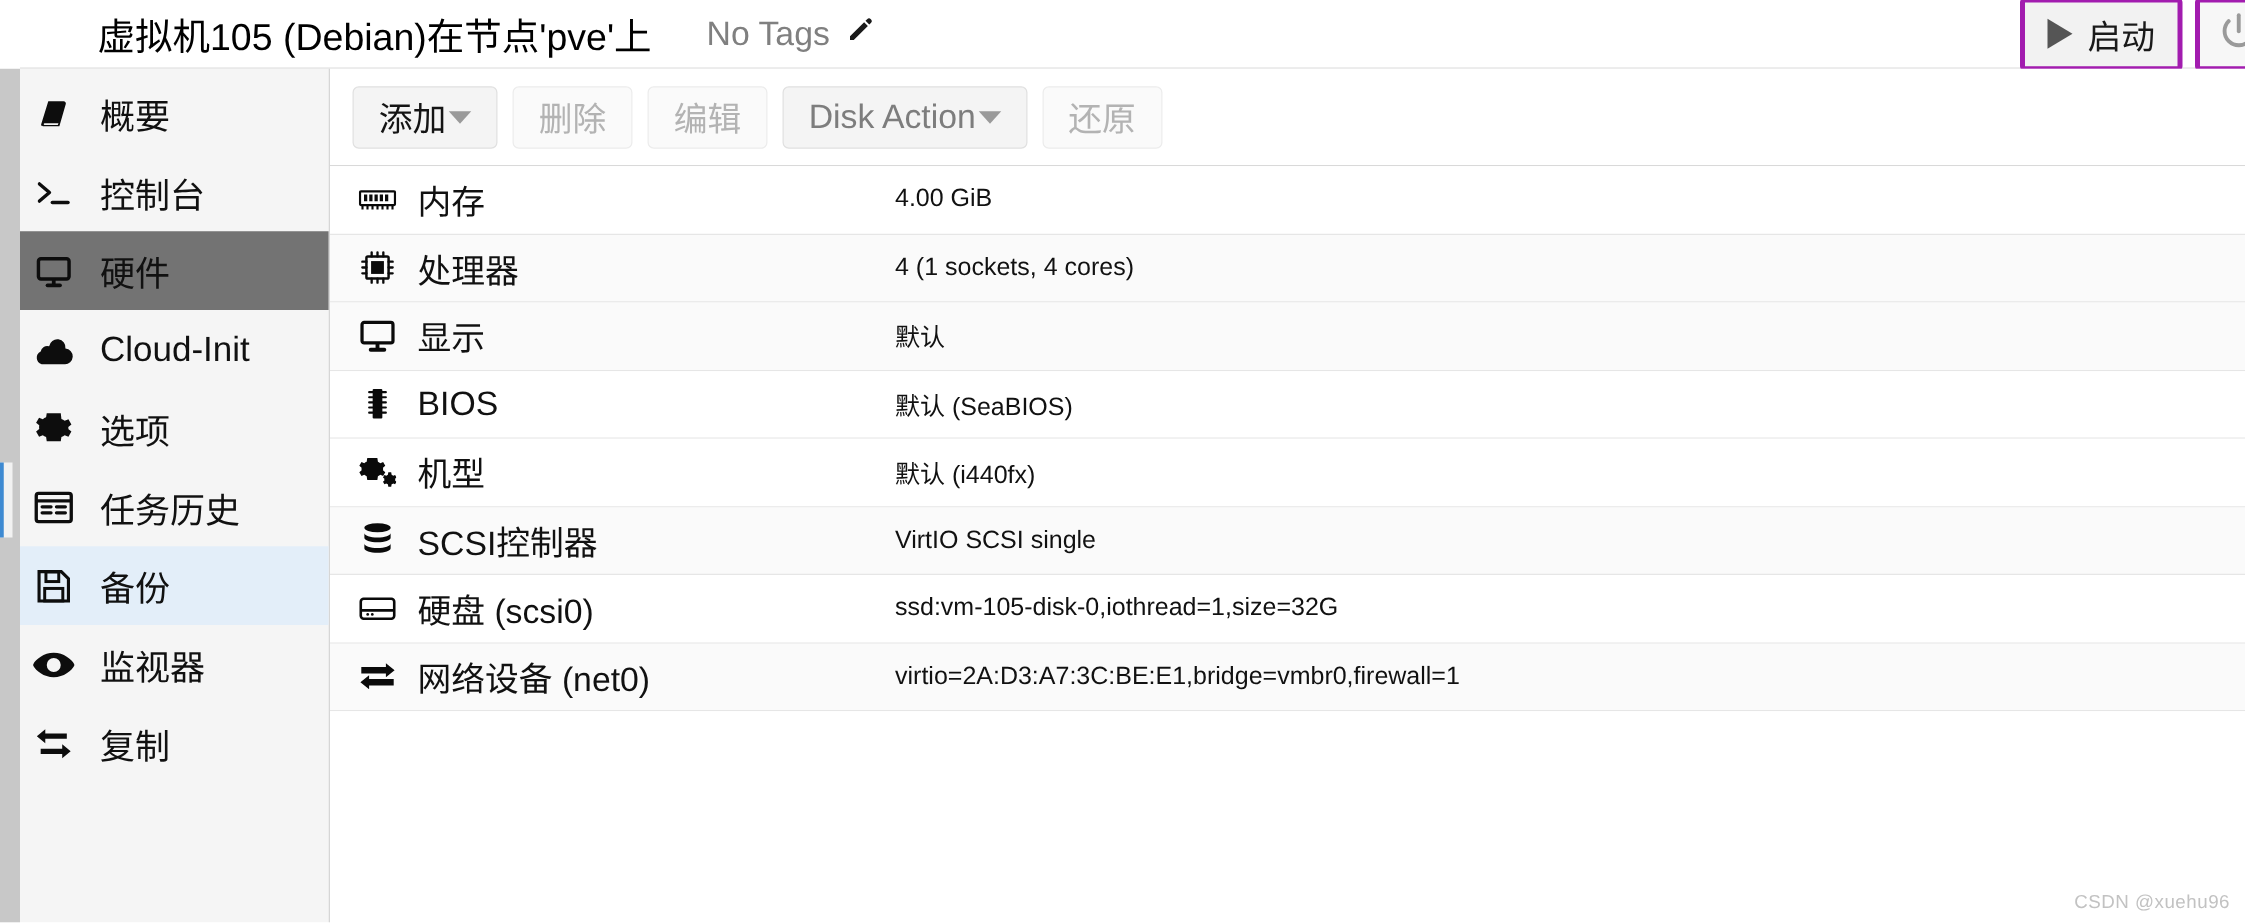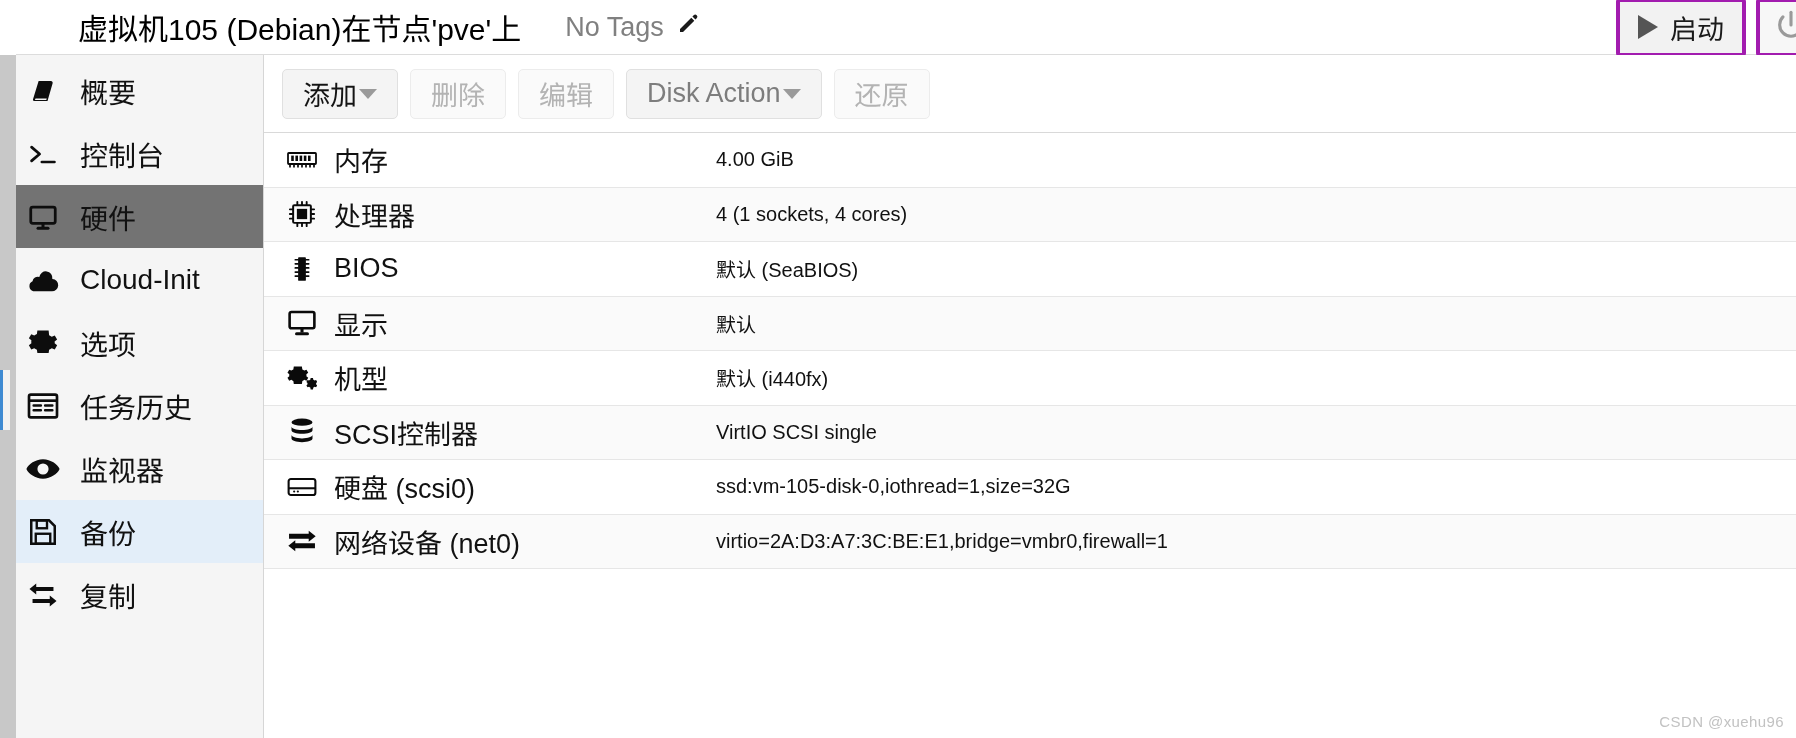--- a/index.html
+++ b/index.html
@@ -359,38 +359,38 @@
         <span class="side-icon">
           <svg width="32" height="28" viewBox="0 0 24 20" fill="none" stroke="currentColor" stroke-width="2" aria-hidden="true">
             <rect x="1.5" y="1.5" width="21" height="17" rx="1.4"></rect>
             <path d="M1.5 6h21"></path>
             <path d="M5 9.6h5.4M5 13.2h5.4M13.6 9.6h5.4M13.6 13.2h5.4" stroke-width="1.9" stroke-linecap="round"></path>
           </svg>
         </span>
         <span class="side-label">任务历史</span>
       </div>
 
-      <div class="side-item">
-        <span class="side-icon">
-          <svg width="34" height="26" viewBox="0 0 28 18" fill="currentColor" aria-hidden="true">
-            <path d="M14 1C7.4 1 2.2 5.4.6 8.3a1.3 1.3 0 0 0 0 1.3C2.2 12.6 7.4 17 14 17s11.8-4.4 13.4-7.4a1.3 1.3 0 0 0 0-1.3C25.8 5.4 20.6 1 14 1zm0 12.6A4.6 4.6 0 1 1 18.6 9 4.6 4.6 0 0 1 14 13.6z"></path>
-          </svg>
-        </span>
-        <span class="side-label">监视器</span>
-      </div>
-
       <div class="side-item hovered">
         <span class="side-icon">
           <svg width="30" height="30" viewBox="0 0 24 24" fill="none" stroke="currentColor" stroke-width="2" aria-hidden="true">
             <path d="M2.6 2.6h14.2l4.6 4.6v14.2H2.6z"></path>
             <rect x="7" y="2.8" width="8.2" height="6.2" stroke-width="1.9"></rect>
             <rect x="6.2" y="13.4" width="11.6" height="8" stroke-width="1.9"></rect>
           </svg>
         </span>
         <span class="side-label">备份</span>
+      </div>
+
+      <div class="side-item">
+        <span class="side-icon">
+          <svg width="34" height="26" viewBox="0 0 28 18" fill="currentColor" aria-hidden="true">
+            <path d="M14 1C7.4 1 2.2 5.4.6 8.3a1.3 1.3 0 0 0 0 1.3C2.2 12.6 7.4 17 14 17s11.8-4.4 13.4-7.4a1.3 1.3 0 0 0 0-1.3C25.8 5.4 20.6 1 14 1zm0 12.6A4.6 4.6 0 1 1 18.6 9 4.6 4.6 0 0 1 14 13.6z"></path>
+          </svg>
+        </span>
+        <span class="side-label">监视器</span>
       </div>
 
       <div class="side-item">
         <span class="side-icon">
           <svg width="32" height="28" viewBox="0 0 26 22" fill="currentColor" aria-hidden="true">
             <path d="M7.5 1.6 2 6.1l5.5 4.5V7.8h14V4.4h-14z"></path>
             <path d="M18.5 20.4 24 15.9l-5.5-4.5v2.8h-14v3.4h14z"></path>
           </svg>
         </span>
         <span class="side-label">复制</span>
@@ -449,41 +449,41 @@
             <svg width="28" height="28" viewBox="0 0 24 24" fill="none" stroke="currentColor" stroke-width="1.7" aria-hidden="true">
               <rect x="4.4" y="4.4" width="15.2" height="15.2" rx="1"></rect>
               <rect x="7.6" y="7.6" width="8.8" height="8.8" fill="currentColor" stroke="none"></rect>
               <path d="M8 1.6v2.8M12 1.6v2.8M16 1.6v2.8M8 19.6v2.8M12 19.6v2.8M16 19.6v2.8M1.6 8h2.8M1.6 12h2.8M1.6 16h2.8M19.6 8h2.8M19.6 12h2.8M19.6 16h2.8" stroke-width="1.6" stroke-linecap="round"></path>
             </svg>
           </span>
           <span class="hw-key">处理器</span>
           <span class="hw-val">4 (1 sockets, 4 cores)</span>
         </div>
 
-        <div class="hw-row">
-          <span class="hw-icon">
-            <svg width="18" height="28" viewBox="0 0 16 26" fill="none" stroke="currentColor" stroke-width="1.6" aria-hidden="true">
-              <rect x="4.4" y="2" width="7.2" height="22" rx="0.8" fill="currentColor" stroke="none"></rect>
-              <path d="M4.4 4.4H1.8M4.4 8.2H1.8M4.4 12H1.8M4.4 15.8H1.8M4.4 19.6H1.8M11.6 4.4h2.6M11.6 8.2h2.6M11.6 12h2.6M11.6 15.8h2.6M11.6 19.6h2.6" stroke-linecap="round"></path>
-            </svg>
-          </span>
-          <span class="hw-key">BIOS</span>
-          <span class="hw-val">默认 (SeaBIOS)</span>
-        </div>
-
         <div class="hw-row odd">
           <span class="hw-icon">
             <svg width="30" height="26" viewBox="0 0 24 21" fill="none" stroke="currentColor" stroke-width="2.1" aria-hidden="true">
               <rect x="2" y="1.6" width="20" height="13.2" rx="1.4"></rect>
               <path d="M12 14.8v3.4" stroke-width="2.5"></path>
               <path d="M7.6 19.2h8.8" stroke-width="2.5" stroke-linecap="round"></path>
             </svg>
           </span>
           <span class="hw-key">显示</span>
           <span class="hw-val">默认</span>
+        </div>
+
+        <div class="hw-row">
+          <span class="hw-icon">
+            <svg width="18" height="28" viewBox="0 0 16 26" fill="none" stroke="currentColor" stroke-width="1.6" aria-hidden="true">
+              <rect x="4.4" y="2" width="7.2" height="22" rx="0.8" fill="currentColor" stroke="none"></rect>
+              <path d="M4.4 4.4H1.8M4.4 8.2H1.8M4.4 12H1.8M4.4 15.8H1.8M4.4 19.6H1.8M11.6 4.4h2.6M11.6 8.2h2.6M11.6 12h2.6M11.6 15.8h2.6M11.6 19.6h2.6" stroke-linecap="round"></path>
+            </svg>
+          </span>
+          <span class="hw-key">BIOS</span>
+          <span class="hw-val">默认 (SeaBIOS)</span>
         </div>
 
         <div class="hw-row">
           <span class="hw-icon">
             <svg width="30" height="28" viewBox="0 0 26 24" fill="currentColor" aria-hidden="true">
               <path d="M9.4 6.6a3 3 0 1 0 0 6 3 3 0 0 0 0-6zm7.4 3.9.1-.9-.1-.9 1.6-1.3-1.5-2.6-1.9.8a6.9 6.9 0 0 0-1.7-1L12.9 2H5.9l-.4 2.6c-.6.2-1.2.6-1.7 1l-1.9-.8L.4 7.4 2 8.7l-.1.9.1.9L.4 11.8l1.5 2.6 1.9-.8c.5.4 1.1.8 1.7 1l.4 2.6h7l.4-2.6c.6-.2 1.2-.6 1.7-1l1.9.8 1.5-2.6-1.6-1.3z"></path>
               <path d="M20.3 14.9a2 2 0 1 0 0 4 2 2 0 0 0 0-4zm4.9 2.6.1-.6-.1-.6 1-.9-1-1.7-1.3.5a4.5 4.5 0 0 0-1.1-.6l-.3-1.7h-2l-.3 1.7a4.5 4.5 0 0 0-1.1.6l-1.3-.5-1 1.7 1 .9-.1.6.1.6-1 .9 1 1.7 1.3-.5c.3.3.7.5 1.1.6l.3 1.7h2l.3-1.7c.4-.1.8-.3 1.1-.6l1.3.5 1-1.7-1-.9z"></path>
             </svg>
           </span>
           <span class="hw-key">机型</span>

